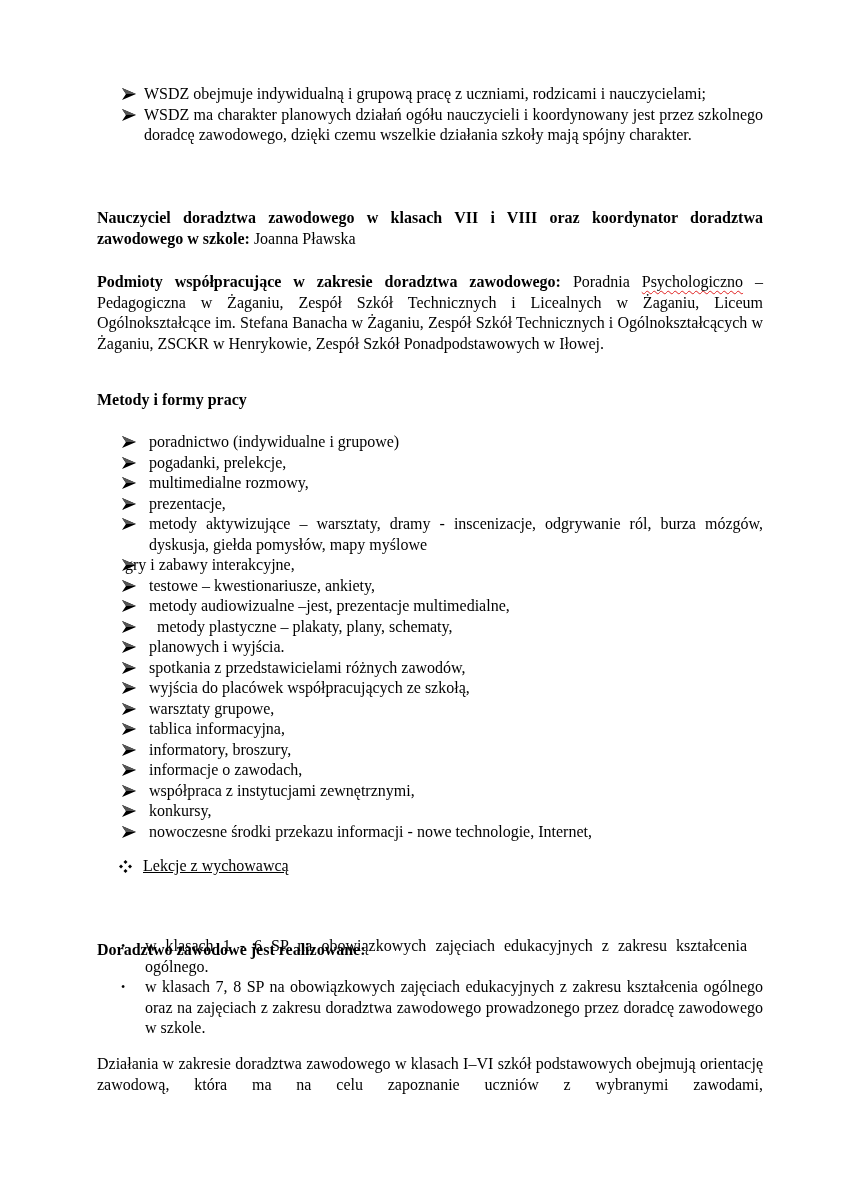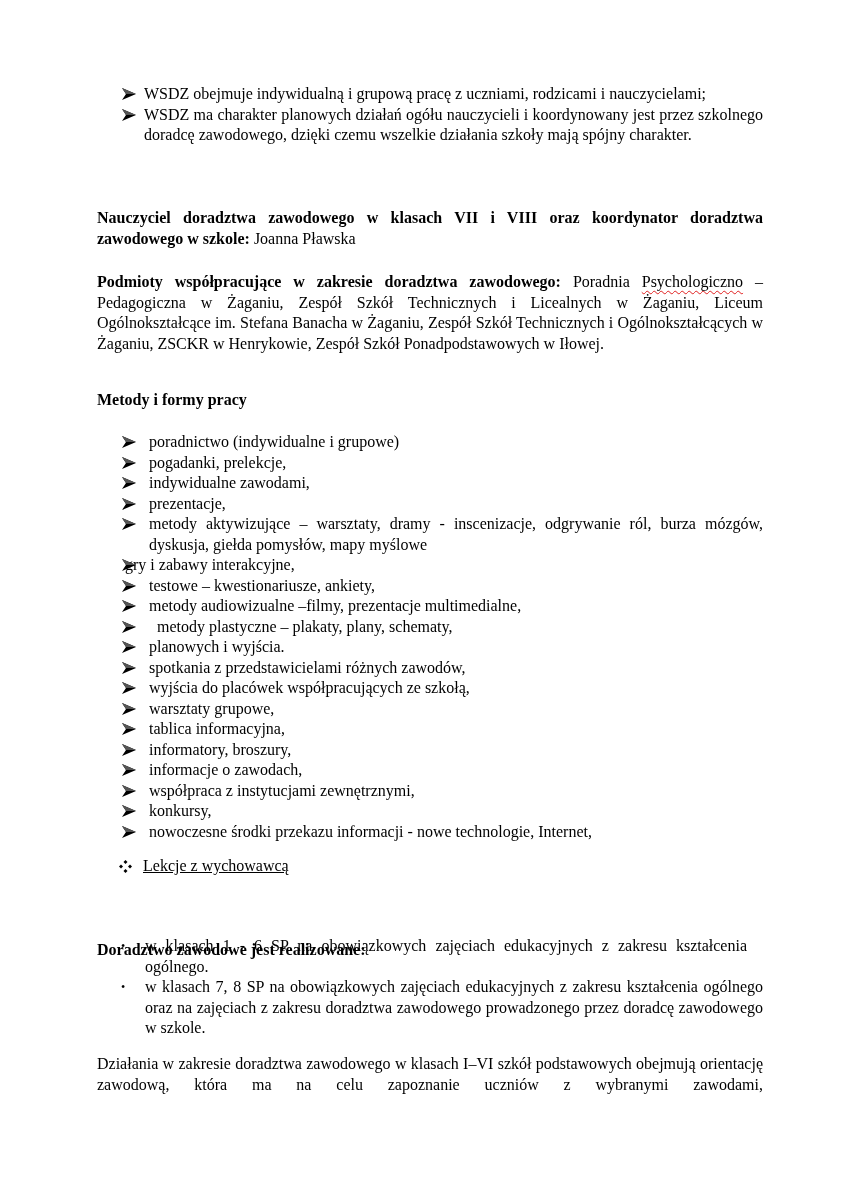--- a/index.html
+++ b/index.html
@@ -63,36 +63,36 @@
 
   <ul class="arrow-list blk" id="methods-list" style="top:348px; left:28px; width:638px;">
       <li class="just" style="padding-left: 24px;"><svg class="arr" style="left:-3px;">
           <use href="#arrowhead"></use>
         </svg><span>poradnictwo (indywidualne i grupowe)</span></li>
       <li class="just" style="padding-left: 24px;"><svg class="arr" style="left:-3px;">
           <use href="#arrowhead"></use>
         </svg><span>pogadanki, prelekcje,</span></li>
       <li class="just" style="padding-left: 24px;"><svg class="arr" style="left:-3px;">
           <use href="#arrowhead"></use>
-        </svg><span>indywidualne zawodami,</span></li>
+        </svg><span>multimedialne rozmowy,</span></li>
       <li class="just" style="padding-left: 24px;"><svg class="arr" style="left:-3px;">
           <use href="#arrowhead"></use>
         </svg><span>prezentacje,</span></li>
       <li class="just" style="padding-left: 24px;"><svg class="arr" style="left:-3px;">
           <use href="#arrowhead"></use>
         </svg><span>metody aktywizujące – warsztaty, dramy - inscenizacje, odgrywanie ról, burza mózgów, dyskusja, giełda pomysłów, mapy myślowe</span></li>
       <li class="just" style=" font-family: Liberation Serif, serif;"><svg class="arr" style="left:-3px;">
           <use href="#arrowhead"></use>
         </svg><span>gry i zabawy interakcyjne,</span></li>
       <li class="just" style="padding-left: 24px;"><svg class="arr" style="left:-3px;">
           <use href="#arrowhead"></use>
         </svg><span>testowe – kwestionariusze, ankiety,</span></li>
       <li class="just" style="padding-left: 24px;"><svg class="arr" style="left:-3px;">
           <use href="#arrowhead"></use>
-        </svg><span>metody audiowizualne –filmy, prezentacje multimedialne,</span></li>
+        </svg><span>metody audiowizualne –jest, prezentacje multimedialne,</span></li>
       <li class="just" style="padding-left: 32px;"><svg class="arr" style="left:-3px;">
           <use href="#arrowhead"></use>
         </svg><span>metody plastyczne – plakaty, plany, schematy,</span></li>
       <li class="just" style="padding-left: 24px;"><svg class="arr" style="left:-3px;">
           <use href="#arrowhead"></use>
         </svg><span>planowych i  wyjścia.</span></li>
       <li class="just" style="padding-left: 24px;"><svg class="arr" style="left:-3px;">
           <use href="#arrowhead"></use>
         </svg><span>spotkania z przedstawicielami różnych zawodów,</span></li>
       <li class="just" style="padding-left: 24px;"><svg class="arr" style="left:-3px;">

